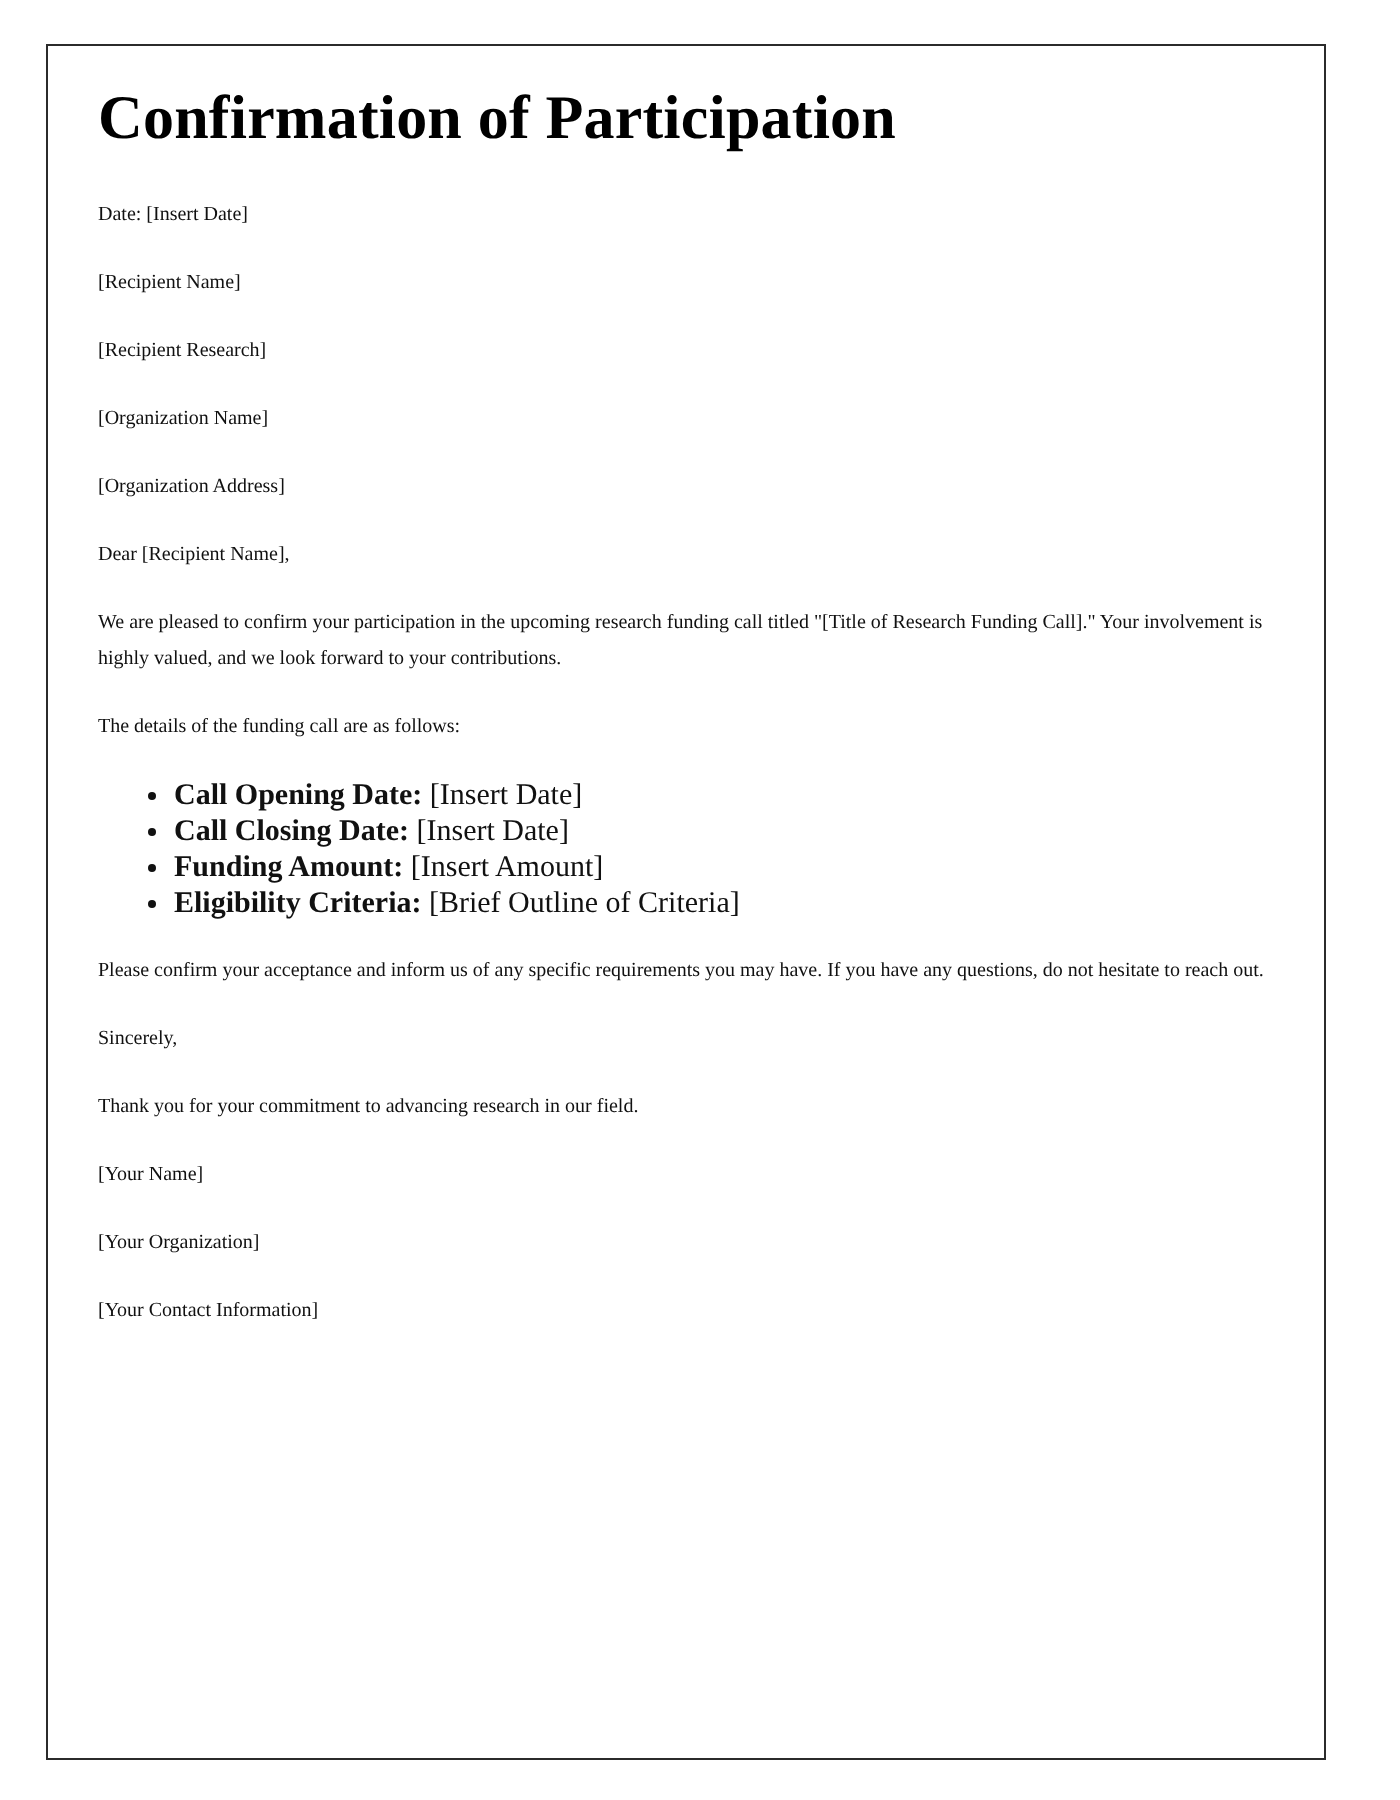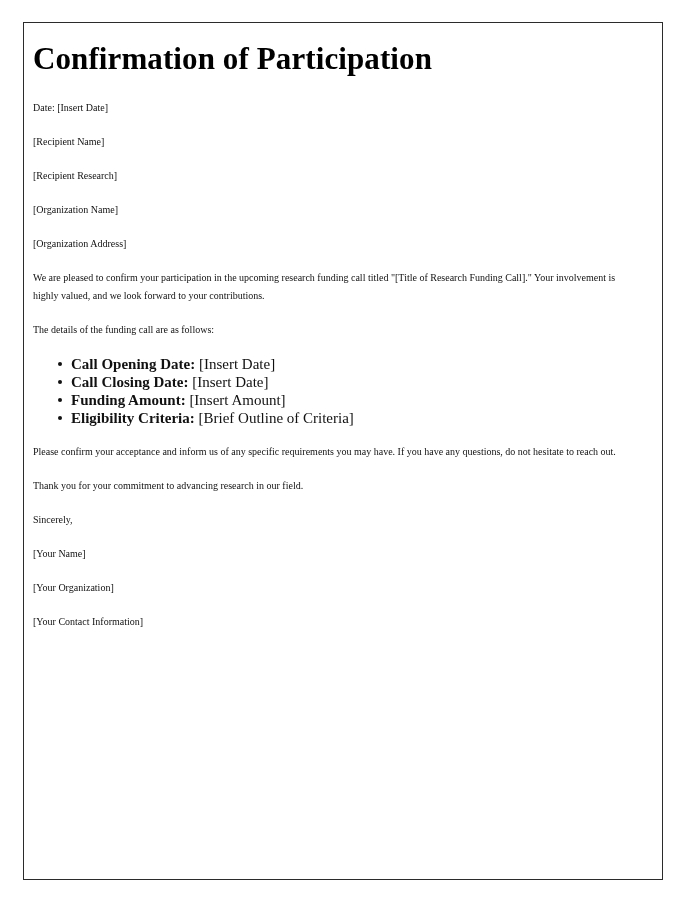--- a/index.html
+++ b/index.html
@@ -24,21 +24,21 @@
     width: 640px;
     height: 858px;
     box-sizing: border-box;
     background: #ffffff;
     border: 1px solid #2b2b2b;
     overflow: hidden;
   }
 
   .doc-body {
     position: absolute;
-    left: 9px;
+    left: 25px;
     top: 18px;
     width: 584px;
   }
 
   .doc-title {
     font-family: "Liberation Serif", "DejaVu Serif", serif;
     font-size: 31px;
     font-weight: bold;
     line-height: 1.15;
     letter-spacing: 0.1px;
@@ -103,20 +103,21 @@
     <p class="doc-para">Date: [Insert Date]</p>
 
     <p class="doc-para">[Recipient Name]</p>
 
     <p class="doc-para">[Recipient Research]</p>
 
     <p class="doc-para">[Organization Name]</p>
 
     <p class="doc-para">[Organization Address]</p>
 
+    <p class="doc-para">Dear [Recipient Name],</p>
 
     <p class="doc-para">We are pleased to confirm your participation in the upcoming research funding call titled "[Title of Research Funding Call]." Your involvement is highly valued, and we look forward to your contributions.</p>
 
     <p class="doc-para">The details of the funding call are as follows:</p>
 
     <ul class="details-list">
       <li>
         <span class="bullet-dot"></span><span class="detail-label">Call Opening Date:</span> <span class="detail-value">[Insert Date]</span>
       </li>
       <li>
@@ -125,23 +126,23 @@
       <li>
         <span class="bullet-dot"></span><span class="detail-label">Funding Amount:</span> <span class="detail-value">[Insert Amount]</span>
       </li>
       <li>
         <span class="bullet-dot"></span><span class="detail-label">Eligibility Criteria:</span> <span class="detail-value">[Brief Outline of Criteria]</span>
       </li>
     </ul>
 
     <p class="doc-para">Please confirm your acceptance and inform us of any specific requirements you may have. If you have any questions, do not hesitate to reach out.</p>
 
+    <p class="doc-para">Sincerely,</p>
+
     <p class="doc-para">Thank you for your commitment to advancing research in our field.</p>
-
-    <p class="doc-para">Sincerely,</p>
 
     <p class="doc-para">[Your Name]</p>
 
 
     <p class="doc-para">[Your Organization]</p>
 
     <p class="doc-para">[Your Contact Information]</p>
 
   </div>
 </div>

